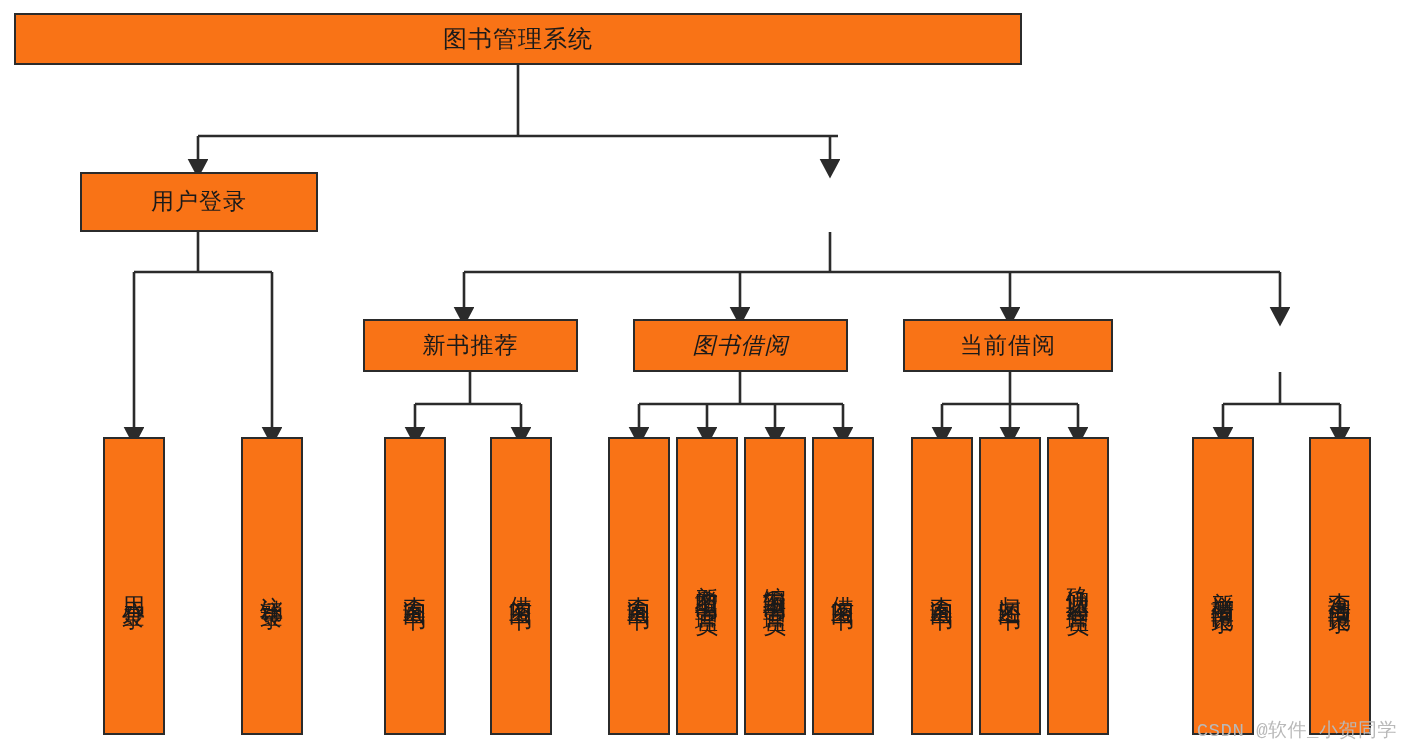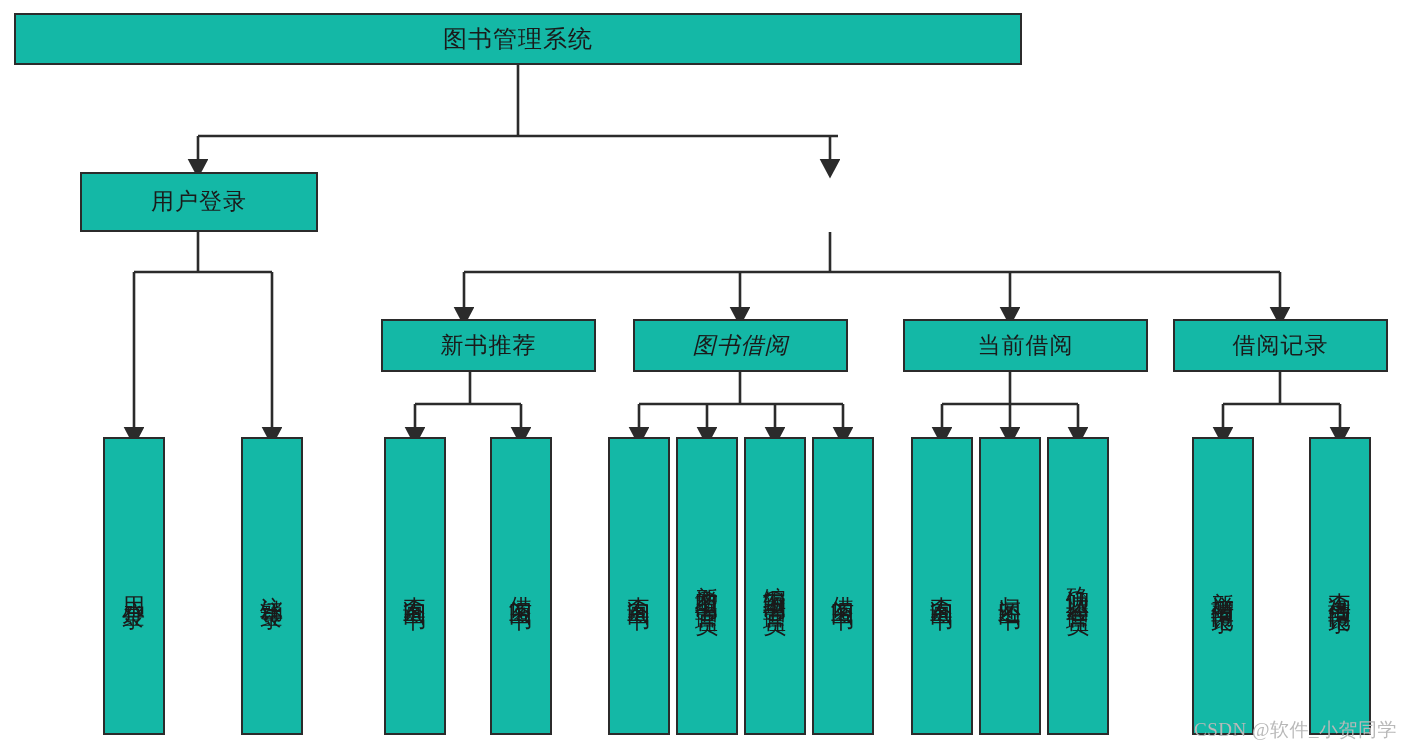--- a/index.html
+++ b/index.html
@@ -17,21 +17,21 @@
   svg.wires{
     position:absolute;
     left:0; top:0;
     width:1405px;
     height:747px;
     pointer-events:none;
   }
   .node{
     position:absolute;
     box-sizing:border-box;
-    background:#14b8a6;
+    background:#f97316;
     border:2.5px solid #2b2b2b;
     display:flex;
     align-items:center;
     justify-content:center;
     color:#1a1a1a;
   }
   .node.h{
     font-size:23px;
     letter-spacing:1px;
     line-height:1.1;
@@ -52,21 +52,21 @@
     -webkit-text-orientation:upright;
   }
   .watermark{
     position:absolute;
     right:8px;
     bottom:4px;
     font-size:19px;
     color:#b9b9b9;
     letter-spacing:0.5px;
     white-space:nowrap;
-    font-family:Liberation Serif, serif;
+    font-family:Liberation Mono, monospace;
   }
 </style>
 </head>
 <body>
 
 <div id="canvas">
 
   <svg class="wires" viewBox="0 0 1405 747" xmlns="http://www.w3.org/2000/svg">
     <defs>
       <marker id="arrow" markerWidth="9" markerHeight="9" refX="1.2" refY="4" orient="auto" markerUnits="strokeWidth">
@@ -118,31 +118,28 @@
   </svg>
 
   <div class="node h root" style="left:14px;top:13px;width:1008px;height:52px;">
     <span>图书管理系统</span>
   </div>
 
   <div class="node h" style="left:80px;top:172px;width:238px;height:60px;">
     <span>用户登录</span>
   </div>
 
-  <div class="node h" style="left:381px;top:319px;width:215px;height:53px;">
+  <div class="node h" style="left:363px;top:319px;width:215px;height:53px;">
     <span>新书推荐</span>
   </div>
   <div class="node h" style="left:633px;top:319px;width:215px;height:53px;font-style:italic;">
     <span>图书借阅</span>
   </div>
-  <div class="node h" style="left:903px;top:319px;width:245px;height:53px;">
+  <div class="node h" style="left:903px;top:319px;width:210px;height:53px;">
     <span>当前借阅</span>
-  </div>
-  <div class="node h" style="left:1173px;top:319px;width:215px;height:53px;">
-    <span>借阅记录</span>
   </div>
 
   <div class="node v" style="left:103px;top:437px;width:62px;height:298px;">
     <span class="vtext">用户登录</span>
   </div>
   <div class="node v" style="left:241px;top:437px;width:62px;height:298px;">
     <span class="vtext">注销登录</span>
   </div>
 
   <div class="node v" style="left:384px;top:437px;width:62px;height:298px;">

